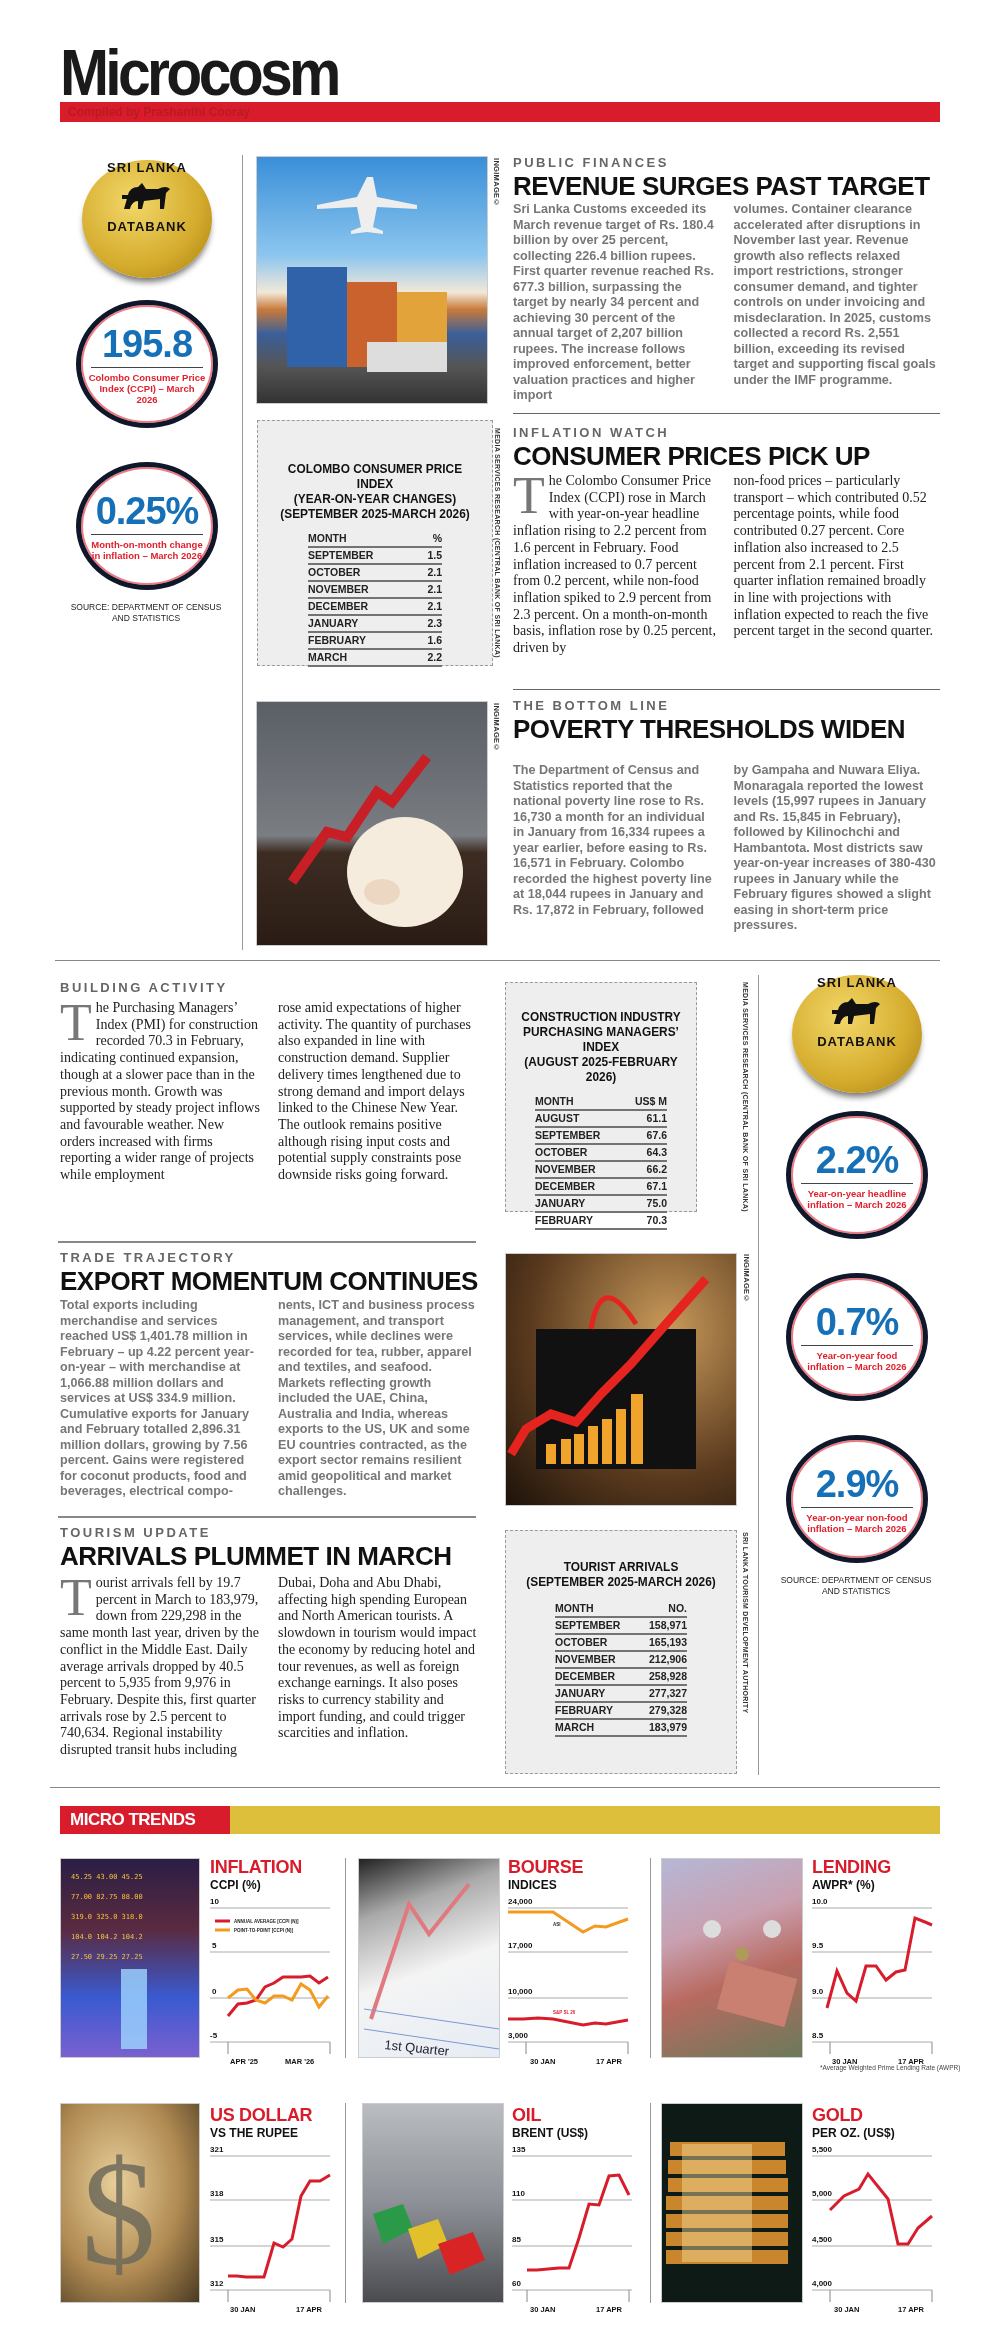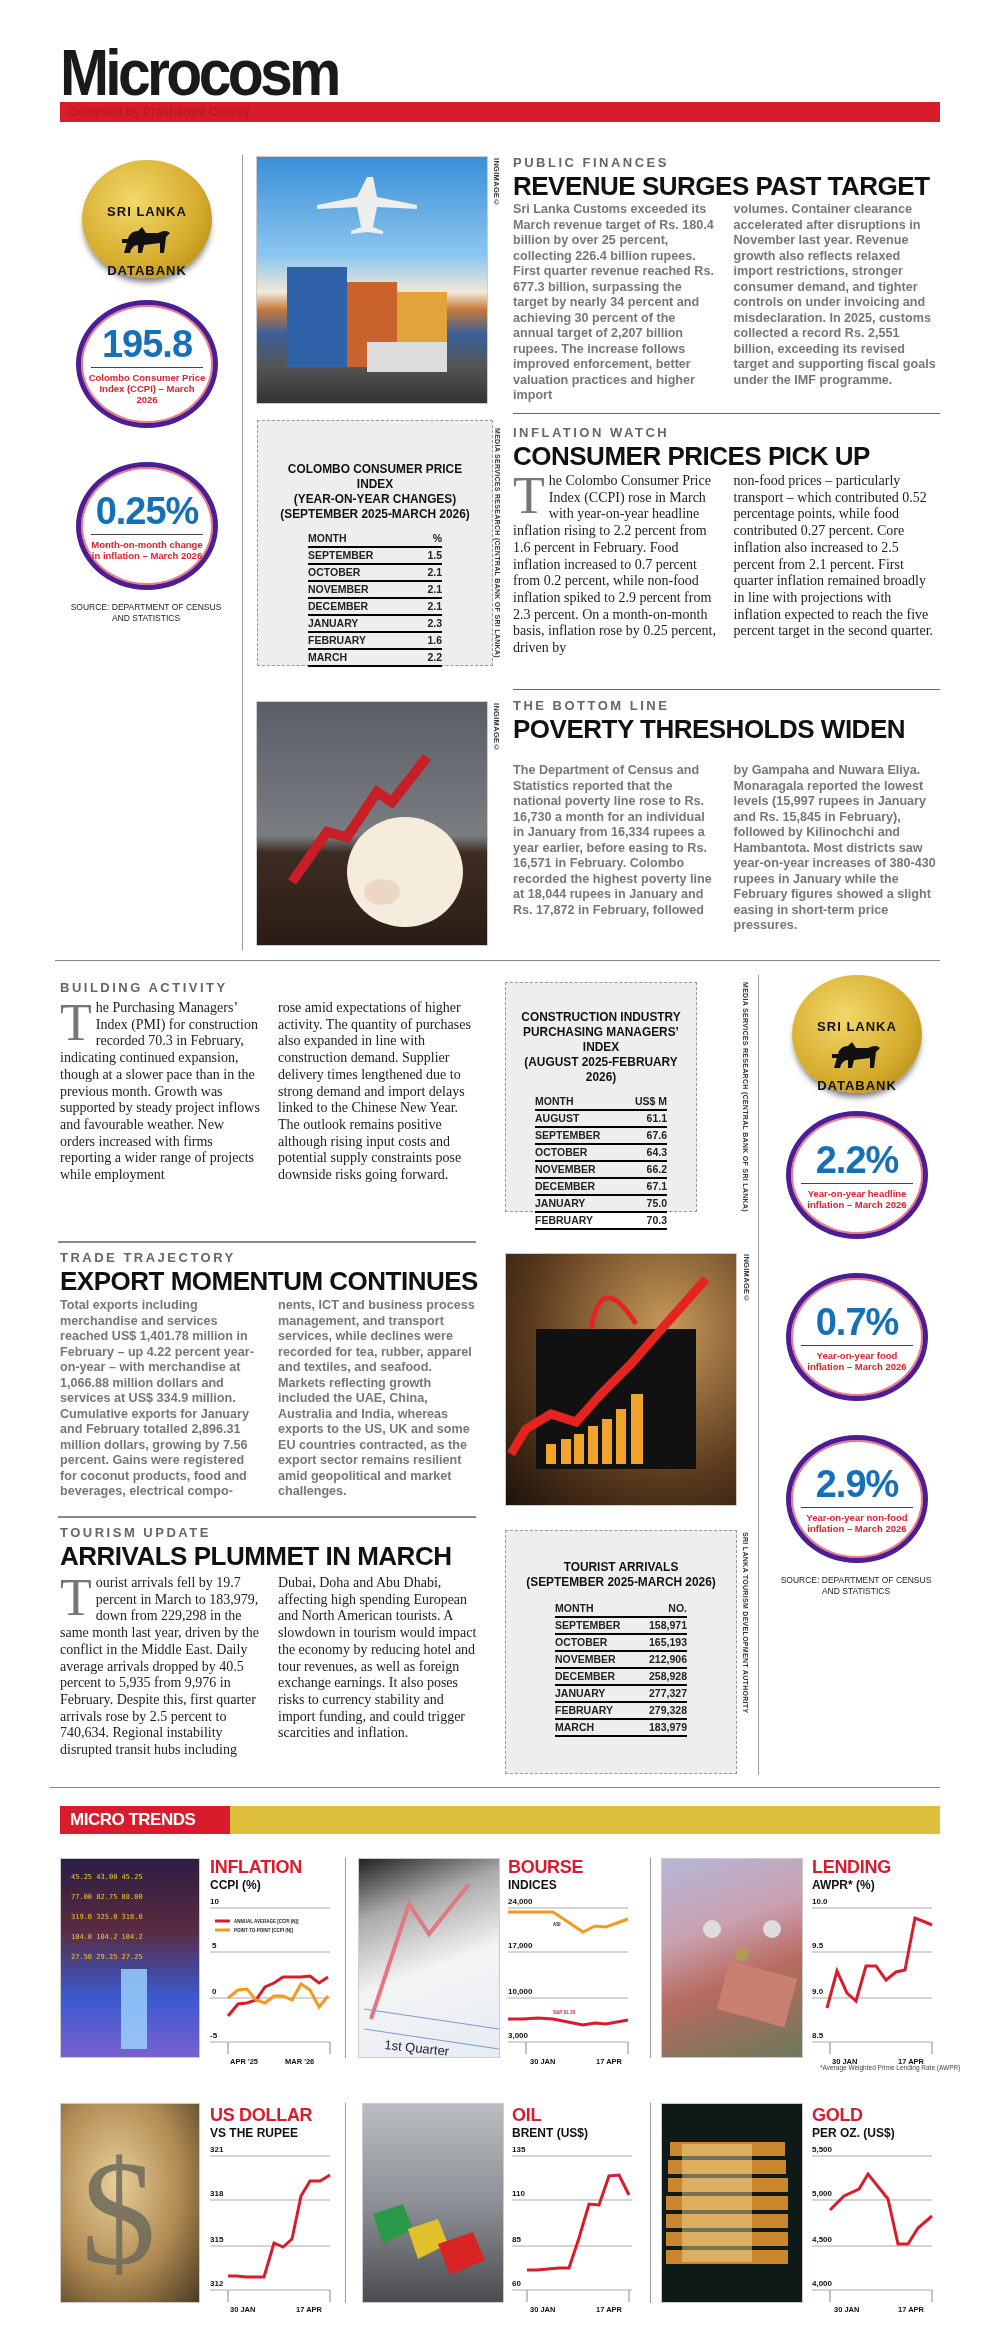--- a/index.html
+++ b/index.html
@@ -3,25 +3,25 @@
 <meta charset="utf-8">
 <style>
 *{box-sizing:border-box;margin:0;padding:0}
 body{width:1000px;height:2325px;background:#fff;font-family:"Liberation Sans",sans-serif;color:#222;position:relative;overflow:hidden}
 .abs{position:absolute}
 
 .mast-title{left:60px;top:44px;font-family:"Liberation Sans",sans-serif;font-weight:bold;font-size:64px;letter-spacing:-4px;color:#1a1a1a;line-height:58px;transform:scaleX(0.92);transform-origin:left}
 .mast-bar{left:60px;top:102px;width:880px;height:20px;background:#d81c2b}
 .mast-sub{left:68px;top:104px;font-size:12px;font-weight:bold;color:#b91c1c;line-height:16px}
 
-.coin{width:130px;height:118px;border-radius:50%;background:radial-gradient(ellipse at 40% 35%,#f3d86a,#d4ab2c 60%,#a57d12);box-shadow:0 6px 6px -2px #777;display:flex;flex-direction:column;align-items:center;justify-content:flex-end}
+.coin{width:130px;height:118px;border-radius:50%;background:radial-gradient(ellipse at 40% 35%,#f3d86a,#d4ab2c 60%,#a57d12);box-shadow:0 6px 6px -2px #777;display:flex;flex-direction:column;align-items:center;justify-content:flex-start}
 .coin .t1,.coin .t2{font-size:13px;font-weight:bold;color:#111;letter-spacing:1px}
 .coin .lion{width:54px;height:36px;margin:4px 0}
 
-.stat{width:142px;height:128px;border:5px solid #4c1d95;border-radius:50%;display:flex;flex-direction:column;align-items:center;justify-content:center;box-shadow:0 0 0 2px #f07a82 inset}
+.stat{width:142px;height:128px;border:5px solid #0f172a;border-radius:50%;display:flex;flex-direction:column;align-items:center;justify-content:center;box-shadow:0 0 0 2px #f07a82 inset}
 .stat .val{font-size:38px;font-weight:bold;color:#1670b8;line-height:40px;letter-spacing:-1px}
 .stat .rule{width:112px;height:1px;background:#444;margin:3px 0 4px}
 .stat .lbl{font-size:9.5px;font-weight:bold;color:#e0202c;text-align:center;line-height:11px;width:118px}
 .source{font-size:8.5px;text-align:center;color:#222;line-height:11px;width:160px}
 
 .vrule{width:1px;background:#999}
 .hrule{height:2px;background:#999}
 
 .img{overflow:hidden;border:1px solid #ccc}
 .credit{writing-mode:vertical-rl;font-size:7.5px;font-weight:bold;color:#333;letter-spacing:.3px}
@@ -30,21 +30,21 @@
 .headline{font-size:26px;font-weight:bold;color:#111;line-height:30px;letter-spacing:-0.5px;white-space:nowrap}
 .cols{display:flex;gap:16px}
 .col{flex:1;font-size:13px;line-height:15.6px}
 .sans-body .col{font-family:"Liberation Sans",sans-serif;font-weight:bold;color:#777;font-size:12.6px;line-height:15.5px}
 .serif-body .col{font-family:"Liberation Serif",serif;color:#222;font-size:14px;line-height:16.7px}
 .dropcap{float:left;font-family:"Liberation Serif",serif;font-size:52px;line-height:42px;color:#777;margin:2px 4px 0 0}
 
 .tbox{border:1px dashed #999;background:#eeeeee;padding:0}
 .tbox .ttl{font-family:"Liberation Sans",sans-serif;font-size:13.5px;font-weight:bold;text-align:center;line-height:15px;color:#111;transform:scaleX(0.88);transform-origin:center}
 .dtab{margin:0 auto;border-collapse:collapse;font-size:10.5px;font-weight:bold;color:#222}
-.dtab th,.dtab td{padding:1px 0;border-bottom:2px solid #000000;line-height:13px}
+.dtab th,.dtab td{padding:1px 0;border-bottom:2px solid #737373;line-height:13px}
 .dtab th{text-align:left}
 .dtab .num{text-align:right}
 
 .mt-bar{left:60px;top:1806px;width:880px;height:28px;background:#ddbf3c}
 .mt-label{left:60px;top:1806px;width:170px;height:28px;background:#d81c2b;color:#fff;font-size:17px;font-weight:bold;line-height:28px;padding-left:10px;letter-spacing:-0.5px}
 .mt-title{font-size:18px;font-weight:bold;color:#d81c2b;line-height:18px;letter-spacing:-0.3px}
 .mt-sub{font-size:12px;font-weight:bold;color:#111;line-height:14px;margin-top:2px}
 .footnote{font-size:6.5px;color:#444}
 </style>
 </head>

